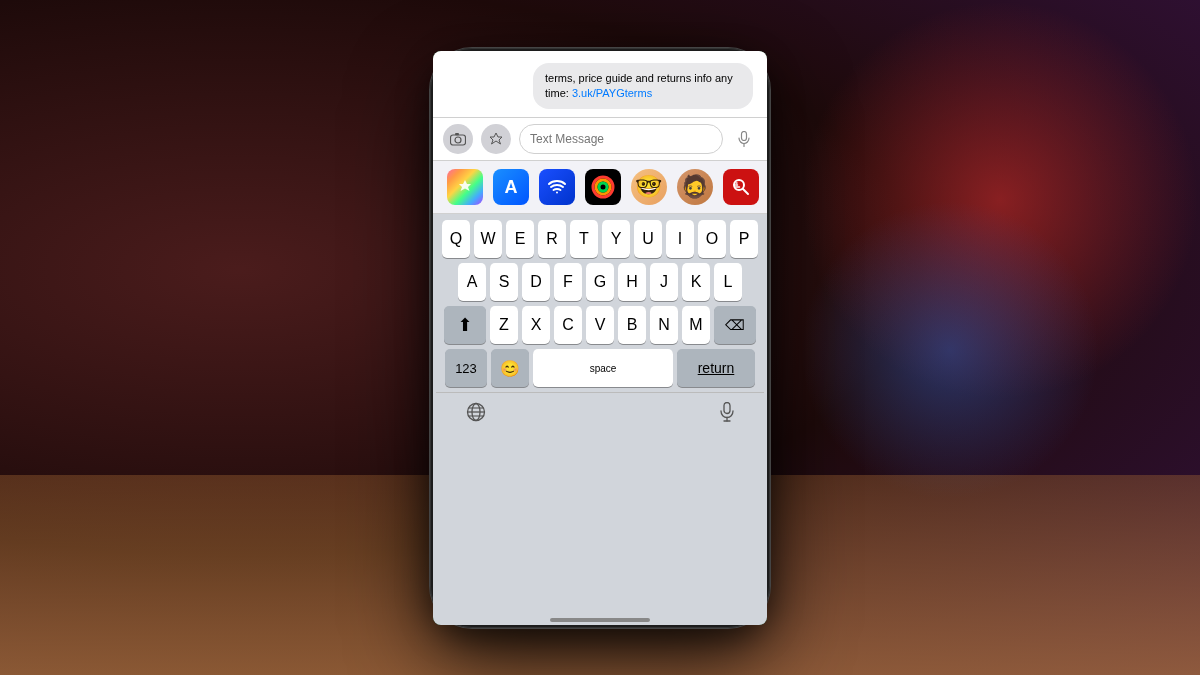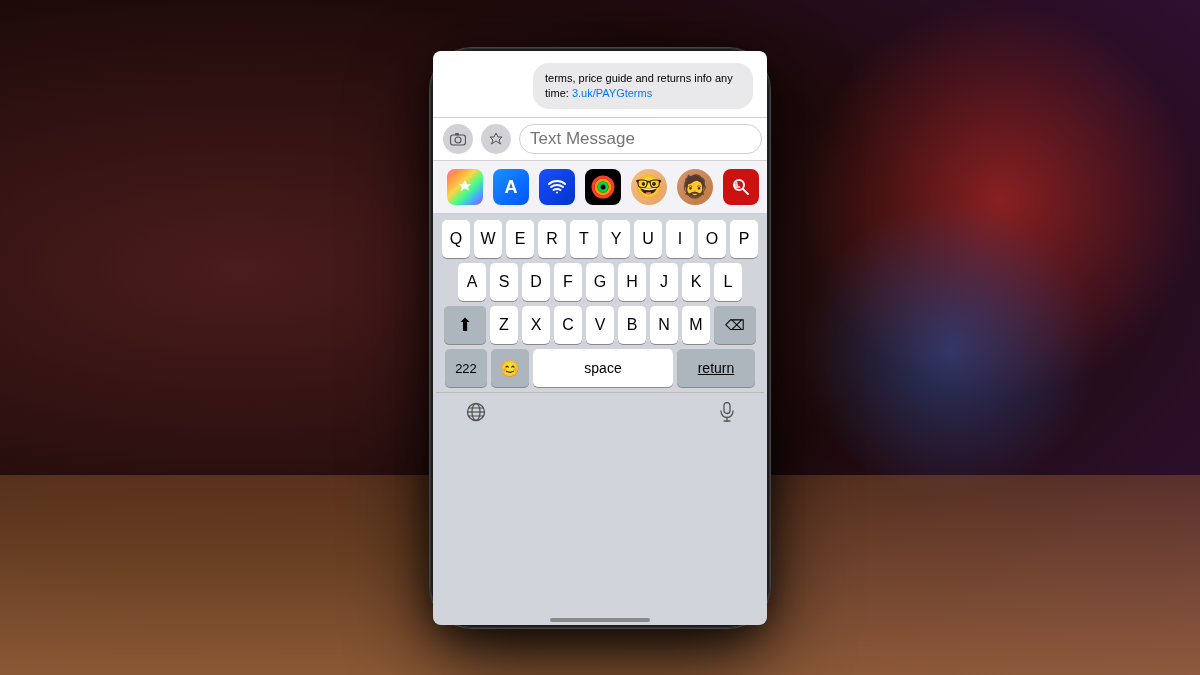--- a/index.html
+++ b/index.html
@@ -133,21 +133,21 @@
       font-size: 13px;
       color: #555;
     }
 
     .text-input-field {
       flex: 1;
       height: 30px;
       border: 1px solid #d0d0d0;
       border-radius: 15px;
       padding: 0 10px;
-      font-size: 17px;
+      font-size: 12px;
       color: #aaa;
       background: #fff;
       outline: none;
     }
 
     .mic-icon-btn {
       width: 26px;
       height: 26px;
       display: flex;
       align-items: center;
@@ -426,23 +426,23 @@
           <div class="key">X</div>
           <div class="key">C</div>
           <div class="key">V</div>
           <div class="key">B</div>
           <div class="key">N</div>
           <div class="key">M</div>
           <div class="key key-delete key-dark" style="font-size:14px;">⌫</div>
         </div>
 
         <div class="key-row">
-          <div class="key key-123 key-dark" style="font-size:13px;max-width:42px;">222</div>
+          <div class="key key-123 key-dark" style="font-size:13px;max-width:42px;">123</div>
           <div class="key key-emoji key-dark" style="max-width:38px;">😊</div>
-          <div class="key key-space" style="max-width:140px;font-size:14px;">space</div>
+          <div class="key key-space" style="max-width:140px;font-size:10px;">space</div>
           <div class="key key-return key-dark" style="max-width:78px;font-size:14px;text-decoration:underline;">return</div>
         </div>
 
         <div class="bottom-bar">
           <div class="bottom-bar-icon">
             <svg width="20" height="20" viewBox="0 0 20 20" fill="none">
               <circle cx="10" cy="10" r="8.5" stroke="#555" stroke-width="1.3"></circle>
               <ellipse cx="10" cy="10" rx="4" ry="8.5" stroke="#555" stroke-width="1.3"></ellipse>
               <line x1="1.5" y1="10" x2="18.5" y2="10" stroke="#555" stroke-width="1.3"></line>
               <line x1="2.5" y1="6" x2="17.5" y2="6" stroke="#555" stroke-width="1.1"></line>

